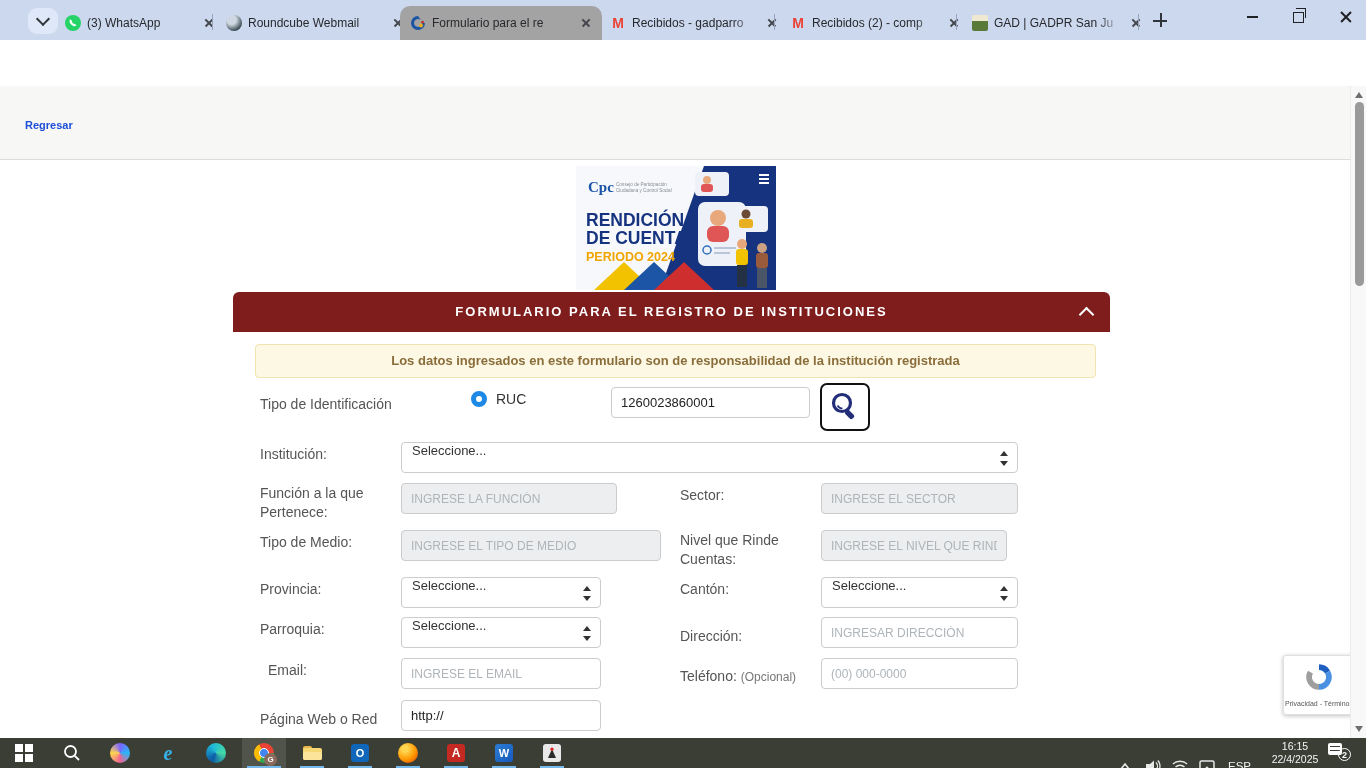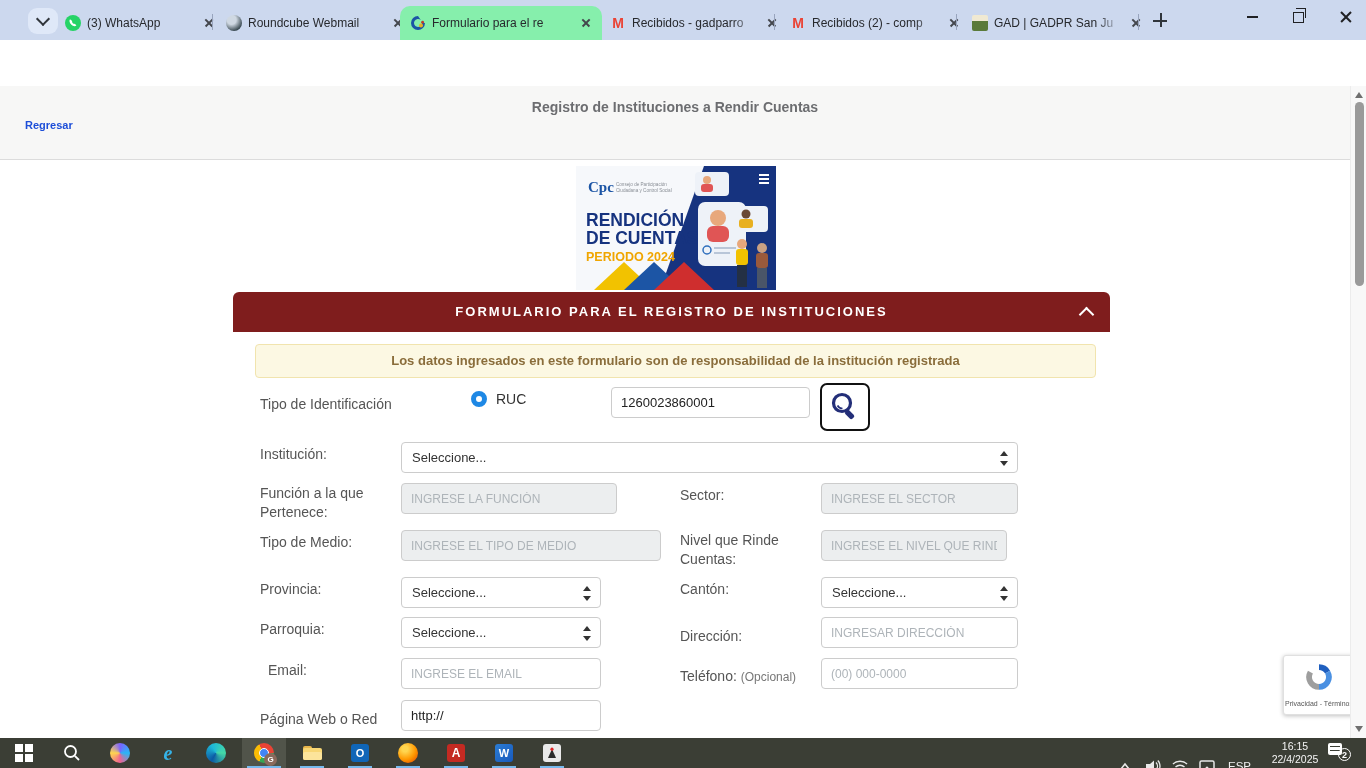--- a/index.html
+++ b/index.html
@@ -8,21 +8,21 @@
   
   .tabstrip{position:absolute;left:0;top:0;width:1366px;height:40px;background:#ccd8ee;}
   .tabsearch{position:absolute;left:28px;top:8px;width:30px;height:26px;border-radius:9px;background:#dfe8f8;
              display:flex;align-items:center;justify-content:center;}
   .chev-down{width:8px;height:8px;border-right:2px solid #30353b;border-bottom:2px solid #30353b;
              transform:rotate(45deg);margin-top:-4px;}
   .tab{position:absolute;top:6px;height:34px;border-radius:10px 10px 0 0;display:flex;align-items:center;
        padding:0 8px 0 10px;font-size:12px;color:#27292d;overflow:hidden;}
   .tab .title{flex:1;white-space:nowrap;overflow:hidden;margin:0 6px;
               -webkit-mask-image:linear-gradient(90deg,#000 80%,transparent);mask-image:linear-gradient(90deg,#000 80%,transparent);}
-  .tab.active{background:#86efac;}
+  .tab.active{background:#a3a3a3;}
   .favicon{width:16px;height:16px;flex:0 0 16px;position:relative;border-radius:50%;}
   .tabclose{width:16px;height:16px;flex:0 0 16px;position:relative;border-radius:50%;}
   .tabclose:before,.tabclose:after{content:"";position:absolute;left:3px;top:7.3px;width:10px;height:1.6px;background:#44474d;}
   .tabclose:before{transform:rotate(45deg);}  .tabclose:after{transform:rotate(-45deg);}
   .tabsep{position:absolute;top:14px;width:1px;height:16px;background:#98a4bd;}
   .newtab{position:absolute;left:1150px;top:10px;width:22px;height:22px;}
   .newtab:before{content:"";position:absolute;left:3px;top:9.6px;width:14px;height:2px;background:#30353b;}
   .newtab:after{content:"";position:absolute;left:9.6px;top:3px;width:2px;height:14px;background:#30353b;}
   .winbtn{position:absolute;top:0;width:40px;height:34px;display:flex;align-items:center;justify-content:center;}
   .glyph-min{width:11px;height:2px;background:#202124;}
@@ -51,21 +51,21 @@
   .panel-title{width:100%;text-align:center;line-height:40px;color:#fff;font-size:13px;font-weight:bold;letter-spacing:2px;}
   .chev-up{position:absolute;right:18px;top:17px;width:9px;height:9px;border-left:2.5px solid #fff;border-top:2.5px solid #fff;transform:rotate(45deg);}
   .alert{position:absolute;left:255px;top:258px;width:839px;height:32px;background:#fcf8e3;border:1px solid #f1e4ae;border-radius:4px;
          text-align:center;line-height:32px;font-size:13px;font-weight:bold;color:#8a6d3b;}
   .lbl{position:absolute;font-size:14px;color:#555;line-height:19px;}
   .txt{position:absolute;border:1px solid #ccc;border-radius:4px;background:#fff;font-family:"Liberation Sans",sans-serif;
        font-size:13px;color:#222;padding:0 9px;box-sizing:border-box;height:31px;}
   .txt::placeholder{color:#aeb4b9;font-size:12px;}
   .txt.dis{background:#eceeef;}
   .sel{position:absolute;border:1px solid #ccc;border-radius:4px;background:#fff;height:31px;box-sizing:border-box;
-       display:flex;align-items:center;padding:0 24px 0 10px;font-size:13px;color:#333;cursor:pointer;}
+       display:flex;padding:0 24px 0 10px;font-size:13px;color:#333;cursor:pointer;}
   .updown{position:absolute;right:9px;top:8px;width:8px;height:15px;}
   .updown:before{content:"";position:absolute;left:0;top:0;border-left:4px solid transparent;border-right:4px solid transparent;border-bottom:5px solid #333;}
   .updown:after{content:"";position:absolute;left:0;bottom:0;border-left:4px solid transparent;border-right:4px solid transparent;border-top:5px solid #333;}
   .radio{position:absolute;width:16px;height:16px;border-radius:50%;background:#fff;border:5px solid #1e88e5;box-sizing:border-box;}
   .searchbtn{position:absolute;left:820px;top:297px;width:50px;height:48px;background:#fff;border:2.5px solid #111;border-radius:7px;
              box-sizing:border-box;display:flex;align-items:center;justify-content:center;cursor:pointer;}
   
   .recaptcha{position:absolute;left:1283px;top:569px;width:70px;height:58px;background:#fff;border:1px solid #e0e0e0;border-radius:3px;
              box-shadow:0 1px 4px rgba(0,0,0,.25);text-align:center;}
   .recaptcha .cap-txt{font-size:7px;color:#555;margin-top:2px;}
@@ -180,21 +180,20 @@
           <path d="M4.5 15.5h11" stroke="#3c4043" stroke-width="1.8"></path>
         </svg>
     </span>
     <span class="avatar">G</span>
     <span class="dots">⋮</span>
   </div>
 
   <div class="page">
 
     <div class="pheader">
-      <div class="ptitle">Registro de Instituciones a Rendir Cuentas</div>
       <a class="back">Regresar</a>
     </div>
 
     <div style="position:absolute;left:576px;top:80px;width:200px;height:124px;">
       <svg width="200" height="124" viewBox="0 0 200 124">
         <rect width="200" height="124" fill="#f6f8fb"></rect>
         <polygon points="128,0 200,0 200,124 84,124" fill="#16337f"></polygon>
         <rect x="183" y="8" width="10" height="2" fill="#fff"></rect>
           <rect x="183" y="12" width="10" height="2" fill="#fff"></rect>
           <rect x="183" y="16" width="10" height="2" fill="#fff"></rect>

